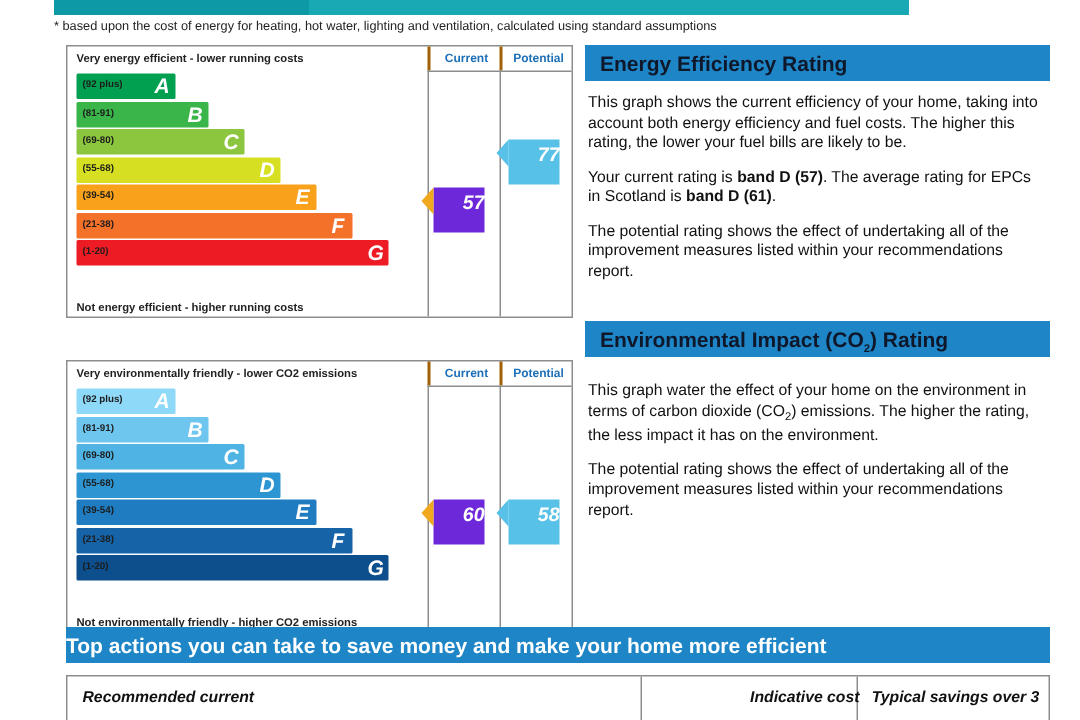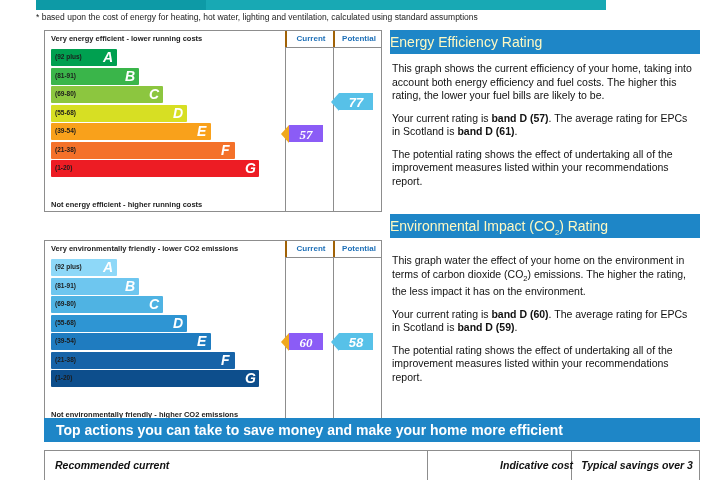--- a/index.html
+++ b/index.html
@@ -33,43 +33,43 @@
   .colsep.b{left:288px;}
   .hdrline{position:absolute;left:240px;right:0;top:16px;height:1px;background:#8d8d8d;}
 
   .bands{position:absolute;left:6px;top:18px;width:228px;}
   .band{position:relative;height:17px;margin-bottom:1.5px;color:#fff;}
   .band .bar{position:absolute;left:0;top:0;height:17px;border-radius:1px;}
   .band .rng{position:absolute;left:4px;top:4px;font-size:6.5px;font-weight:bold;color:#1c1c1c;}
   .band .ltr{position:absolute;top:0px;font-size:14px;font-weight:bold;font-style:italic;color:#fff;line-height:17px;}
 
   
-  .badge{position:absolute;height:17px;line-height:19px;font-size:13px;font-weight:bold;
-         font-style:italic;color:#fff;text-align:center;}
+  .badge{position:absolute;height:30px;line-height:19px;font-size:13px;font-weight:bold;
+         font-style:italic;color:#fff;text-align:right;}
   .badge .tip{position:absolute;top:0;width:0;height:0;border-top:9.5px solid transparent;border-bottom:9.5px solid transparent;}
-  .badge.cur{width:34px;background:#8b5cf6;left:244px;font-family:Liberation Serif, serif;}
+  .badge.cur{width:34px;background:#6d28d9;left:244px;}
   .badge.cur .tip{left:-8px;border-right:8px solid #f0a81e;}
   .badge.pot{width:34px;background:#57c1e8;left:294px;}
   .badge.pot .tip{left:-8px;border-right:8px solid #57c1e8;}
 
   
-  .rhead{position:absolute;left:390px;height:24px;background:#1e86c7;color:#fef9c3;
-         font-size:14px;font-weight:normal;line-height:24px;width:310px;box-sizing:border-box;}
+  .rhead{position:absolute;left:390px;height:24px;background:#1e86c7;color:#0f172a;
+         font-size:14px;font-weight:bold;line-height:24px;padding-left:10px;width:310px;box-sizing:border-box;}
   .rhead.h1{top:30px;}
   .rhead.h2{top:214px;}
   .rtext{position:absolute;left:392px;width:300px;font-size:10.5px;line-height:13.5px;color:#111;}
   .rtext p{margin:0 0 9px 0;}
   .rtext b{font-weight:bold;margin-top:44px;}
   .r1{top:62px;}
   .r2{top:254px;}
   sub{font-size:7.5px;}
 
   
   .bluebar{position:absolute;left:44px;top:418px;width:656px;height:24px;background:#1e86c7;}
-  .bluebar span{color:#fff;font-size:14px;font-weight:bold;line-height:24px;padding-left:12px;display:inline-block;}
+  .bluebar span{color:#fff;font-size:14px;font-weight:bold;line-height:24px;display:inline-block;}
   .tbl{position:absolute;left:44px;top:450px;width:656px;height:30px;border:1px solid #8d8d8d;border-bottom:none;box-sizing:border-box;}
   .tbl .cell{position:absolute;top:0;height:28px;line-height:28px;font-size:10.5px;font-weight:bold;font-style:italic;color:#111;}
   .tbl .c1{left:10px;}
   .tbl .c2{left:386px;width:142px;text-align:right;}
   .tbl .c3{left:530px;width:124px;text-align:center;font-style:italic;}
   .vline{position:absolute;top:0;bottom:0;width:1px;background:#8d8d8d;}
   .vline.v1{left:382px;}
   .vline.v2{left:526px;}
 </style>
 </head>
@@ -207,23 +207,20 @@
     <p>The potential rating shows the effect of undertaking all of the improvement measures listed within your recommendations report.</p>
   </div>
 
   <div class="rhead h2">
     <span>Environmental Impact (CO</span><sub>2</sub><span>) Rating</span>
   </div>
   <div class="rtext r2">
     <p>
       <span>This graph water the effect of your home on the environment in terms of carbon dioxide (CO</span><sub>2</sub><span>) emissions. The higher the rating, the less impact it has on the environment.</span>
     </p>
-    <p>
-      <span>Your current rating is </span><b>band D (60)</b><span>. The average rating for EPCs in Scotland is </span><b>band D (59)</b><span>.</span>
-    </p>
     <p>The potential rating shows the effect of undertaking all of the improvement measures listed within your recommendations report.</p>
   </div>
 
   <div class="bluebar">
     <span>Top actions you can take to save money and make your home more efficient</span>
   </div>
   <div class="tbl">
     <div class="vline v1"></div>
     <div class="vline v2"></div>
     <div class="cell c1">Recommended current</div>

